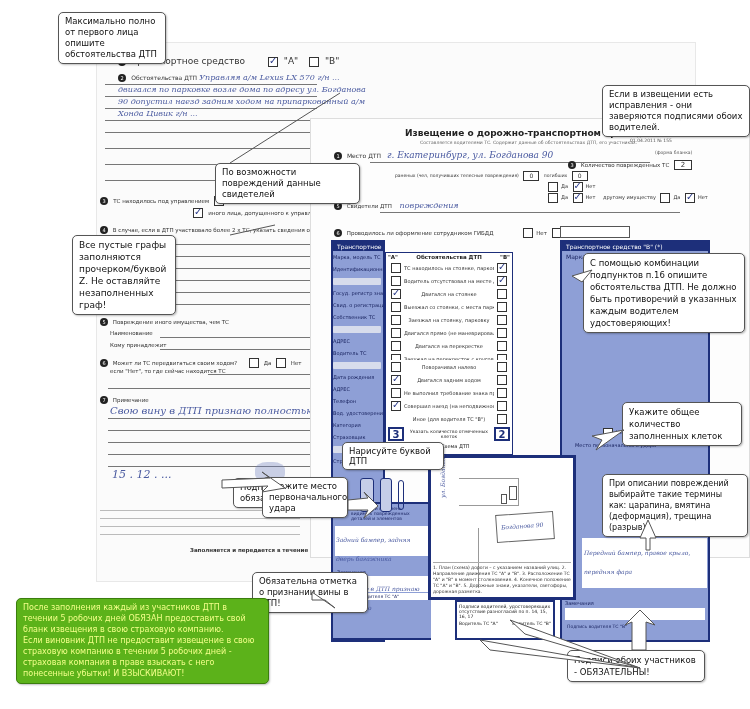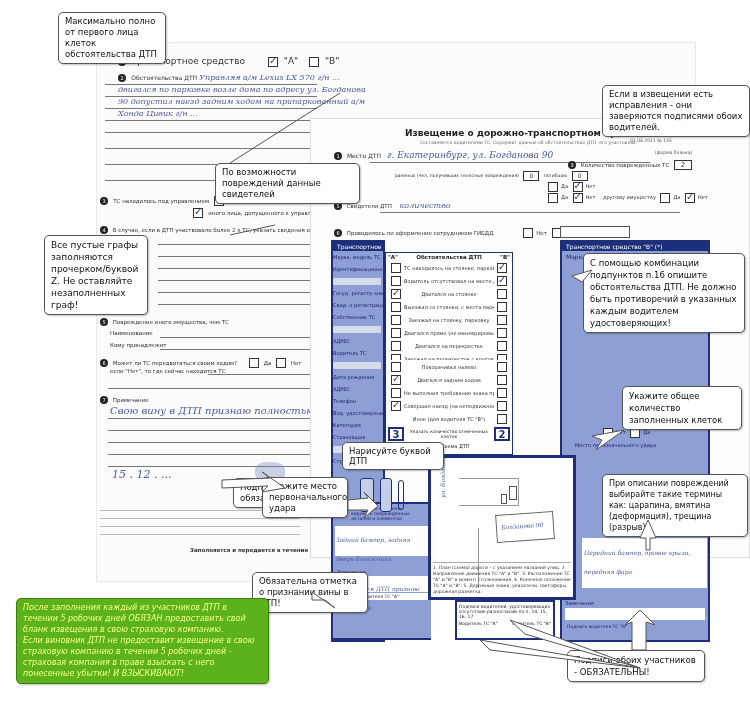--- a/index.html
+++ b/index.html
@@ -184,21 +184,21 @@
 <div class="frow" style="left:545px;top:193px;font-size:5px;">
   <span class="cb"></span><span>Да</span>
   <span class="cb checked"></span><span>Нет</span>
   <span style="margin-left:6px;">другому имуществу</span>
   <span class="cb"></span><span>Да</span>
   <span class="cb checked"></span><span>Нет</span>
 </div>
 <div class="frow" style="left:334px;top:201px;font-size:5.5px;">
   <span class="num">5</span>
   <span>Свидетели ДТП</span>
-  <span class="hand" style="font-size:8px;margin-left:6px;">количество</span>
+  <span class="hand" style="font-size:8px;margin-left:6px;">повреждения</span>
 </div>
 <div class="line" style="left:380px;top:212px;width:300px;"></div>
 <div class="frow" style="left:334px;top:228px;font-size:5.5px;">
   <span class="num">6</span>
   <span>Проводилось ли оформление сотрудником ГИБДД</span>
   <span class="cb" style="margin-left:28px;"></span><span>Нет</span>
   <span class="cb"></span><span>Да</span>
 </div>
 <div style="position:absolute;left:560px;top:226px;width:70px;height:12px;border:1px solid #555;background:#fff;"></div>
 
@@ -392,32 +392,32 @@
 </div>
 
 <div style="position:absolute;left:455px;top:600px;width:100px;height:40px;background:#fff;border:2px solid #1d2f7a;font-size:4.5px;padding:2px;">
   <div>Подписи водителей, удостоверяющих отсутствие разногласий по п. 14, 15, 16, 17</div>
   <div style="display:flex;justify-content:space-between;margin-top:2px;">
     <span>Водитель ТС "А"</span>
     <span>Водитель ТС "В"</span>
   </div>
 </div>
 
-<div class="callout" style="left:58px;top:12px;width:108px;font-size:8.5px;line-height:11px;">Максимально полно от первого лица клеток обстоятельства ДТП</div>
+<div class="callout" style="left:58px;top:12px;width:108px;font-size:8.5px;line-height:11px;">Максимально полно от первого лица опишите обстоятельства ДТП</div>
 <div class="callout" style="left:602px;top:85px;width:148px;font-size:8.5px;line-height:11px;">Если в извещении есть исправления - они заверяются подписями обоих водителей.</div>
 <div class="callout" style="left:215px;top:163px;width:145px;font-size:8.5px;line-height:11px;">По возможности повреждений данные свидетелей</div>
-<div class="callout" style="left:44px;top:235px;width:104px;font-size:9px;line-height:12px;">Все пустые графы заполняются прочерком/буквой Z. Не оставляйте незаполненных граф!</div>
+<div class="callout" style="left:72px;top:235px;width:104px;font-size:9px;line-height:12px;">Все пустые графы заполняются прочерком/буквой Z. Не оставляйте незаполненных граф!</div>
 <div class="callout" style="left:583px;top:253px;width:162px;font-size:8.5px;line-height:12px;">С помощью комбинации подпунктов п.16 опишите обстоятельства ДТП. Не должно быть противоречий в указанных каждым водителем удостоверяющих!</div>
-<div class="callout" style="left:622px;top:386px;width:120px;font-size:8.5px;line-height:12px;">Укажите общее количество заполненных клеток</div>
+<div class="callout" style="left:622px;top:402px;width:120px;font-size:8.5px;line-height:12px;">Укажите общее количество заполненных клеток</div>
 <div class="callout" style="left:342px;top:442px;width:102px;font-size:8.5px;">Нарисуйте буквой ДТП</div>
 <div class="callout" style="left:233px;top:478px;width:58px;font-size:8.5px;line-height:11px;">Подпись обязательно!</div>
 <div class="callout" style="left:262px;top:477px;width:86px;font-size:8.5px;line-height:11px;">Укажите место первоначального удара</div>
 <div class="callout" style="left:602px;top:474px;width:146px;font-size:8px;line-height:11px;">При описании повреждений выбирайте такие термины как: царапина, вмятина (деформация), трещина (разрыв)</div>
 <div class="callout" style="left:252px;top:572px;width:116px;font-size:8.5px;line-height:11px;">Обязательна отметка о признании вины в ДТП!</div>
-<div class="callout green" style="left:16px;top:598px;width:253px;height:86px;font-size:8px;line-height:11px;white-space:pre-line;font-style:italic;">После заполнения каждый из участников ДТП в течении 5 робочих дней ОБЯЗАН предоставить свой бланк извещения в свою страховую компанию.
+<div class="callout green" style="left:16px;top:598px;width:253px;height:86px;font-size:8px;line-height:11px;white-space:pre-line;">После заполнения каждый из участников ДТП в течении 5 робочих дней ОБЯЗАН предоставить свой бланк извещения в свою страховую компанию.
 Если виновник ДТП не предоставит извещение в свою страховую компанию в течении 5 робочих дней - страховая компания в праве взыскать с него понесенные убытки! И ВЗЫСКИВАЮТ!</div>
 <div class="callout" style="left:567px;top:650px;width:138px;font-size:8.5px;line-height:12px;">Подписи обоих участников - ОБЯЗАТЕЛЬНЫ!</div>
 
 <svg style="position:absolute;left:0;top:0;pointer-events:none;" width="750" height="709">
   <g stroke="#555" fill="#fff" stroke-width="1">
     <line x1="230" y1="163" x2="340" y2="93"></line>
     <line x1="230" y1="235" x2="275" y2="225"></line>
     <path d="M222 480 L270 478 L262 472 L285 488 L262 492 L268 486 L222 488 Z"></path>
     <path d="M348 500 L368 498 L364 492 L378 506 L364 518 L368 510 L348 510 Z"></path>
     <path d="M592 270 L572 276 L582 282 Z"></path>

